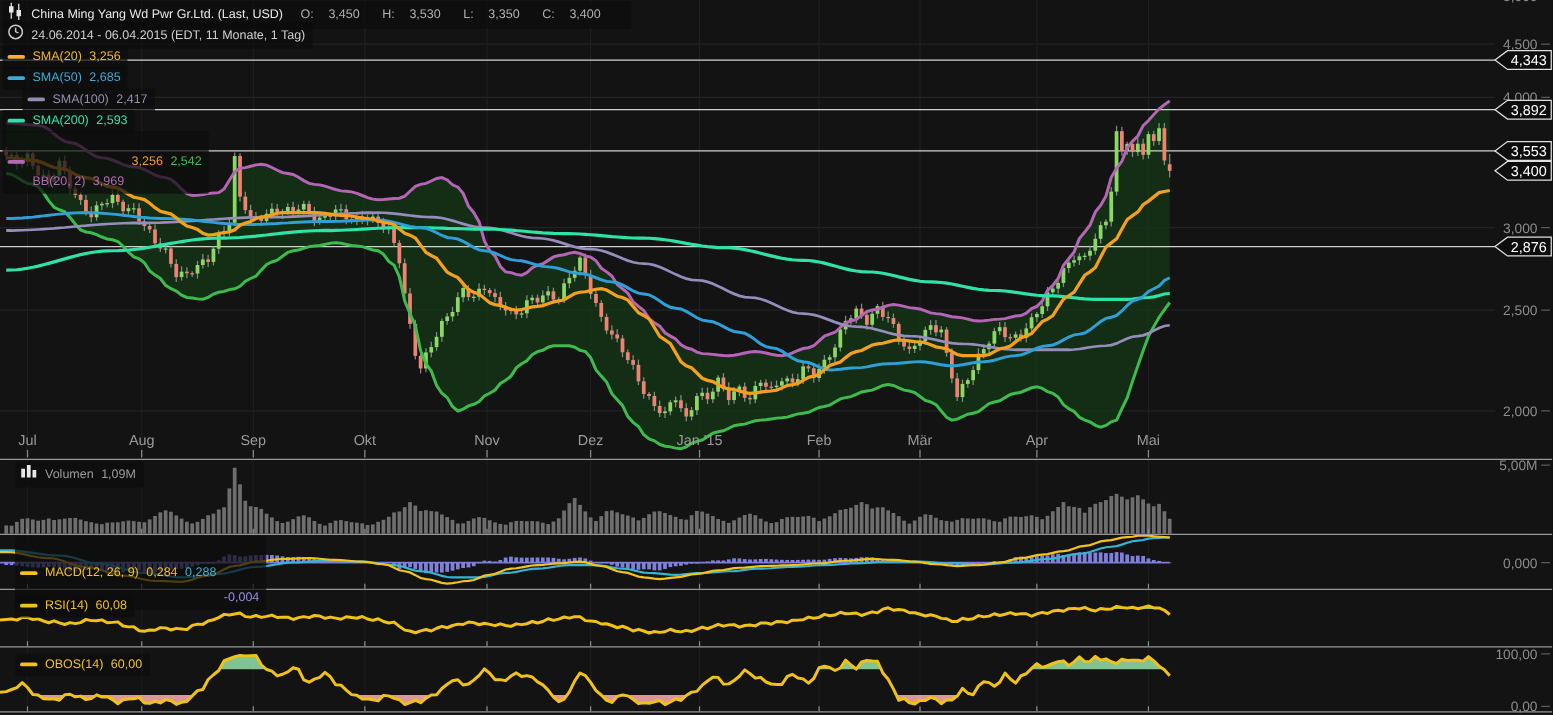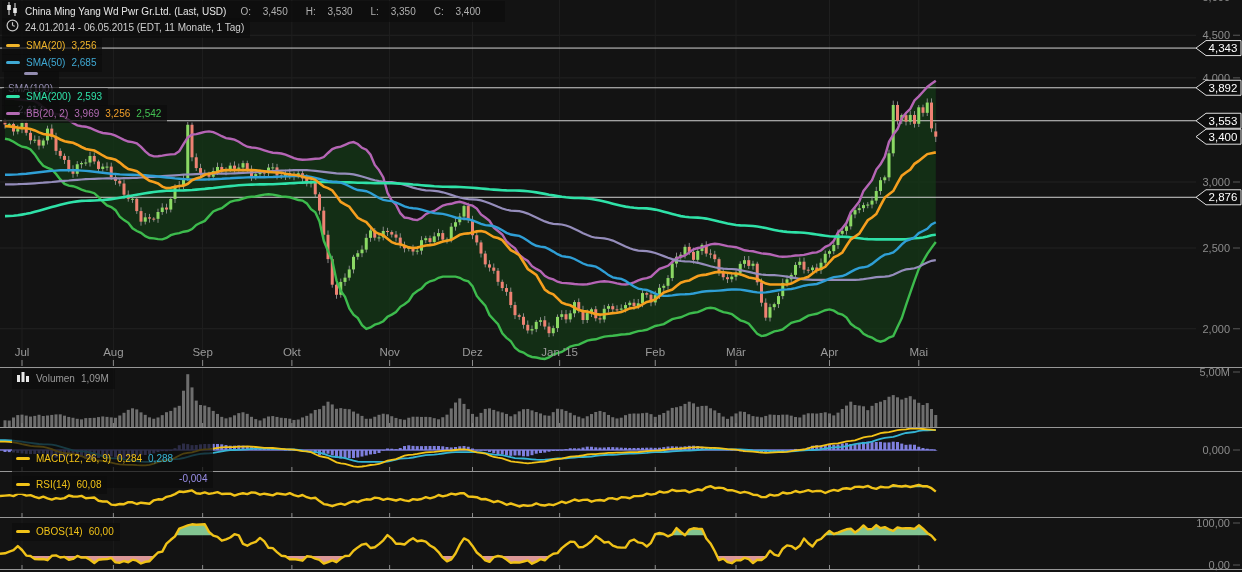--- a/index.html
+++ b/index.html
@@ -11,21 +11,21 @@
       white-space:nowrap;line-height:15px;border-radius:1px;}
   .dash{display:inline-block;width:14px;height:3px;border-radius:2px;flex:0 0 auto;}
   .ttl{color:#e8e8e8;}
   .ohlc{color:#b0b0b0;margin-left:8px;}
   .ohlc span{margin-right:9px;}
   .date{color:#cfcfcf;}
   .c-sma20{color:#f0b42a;} .b-sma20{background:#f0b42a;}
   .c-sma50{color:#3fa9d4;} .b-sma50{background:#3fa9d4;}
   .c-sma100{color:#938cb0;} .b-sma100{background:#938cb0;}
   .c-sma200{color:#2fe2a8;} .b-sma200{background:#2fe2a8;}
-  .c-bb{color:#b36ab3;} .b-bb{background:#b36ab3;}
+  .c-bb{color:#b36ab3;margin-top:32px;} .b-bb{background:#b36ab3;}
   .c-bbmid{color:#ef9e2a;} .c-bblow{color:#43c153;}
   .c-vol{color:#9a9a9a;}
   .c-macd{color:#f3c317;} .b-macd{background:#f3c317;}
   .c-sig{color:#35b4d4;} .c-hist{color:#9a8fe8;margin-top:41px;}
   .c-osc{color:#f0c218;} .b-osc{background:#f0c218;}
   svg text{font-family:"Liberation Sans",sans-serif;}
 </style>
 </head>
 <body>
 
@@ -1172,34 +1172,34 @@
     </span>
   </div>
   <div class="ov" style="left:2px;top:18px;">
     <span>
       <svg width="13" height="13" viewBox="0 0 13 13">
         <circle cx="6.5" cy="6.5" r="5.4" fill="none" stroke="#c8c8c8" stroke-width="1.2"></circle>
         <line x1="6.5" y1="6.5" x2="6.5" y2="3.2" stroke="#c8c8c8" stroke-width="1.2"></line>
         <line x1="6.5" y1="6.5" x2="8.8" y2="7.3" stroke="#c8c8c8" stroke-width="1.2"></line>
       </svg>
     </span>
-    <span class="date">24.01.2014 - 06.05.2015 (EDT, 11 Monate, 1 Tag)</span>
+    <span class="date">24.06.2014 - 06.04.2015 (EDT, 11 Monate, 1 Tag)</span>
   </div>
 
   <div class="ov" style="left:2px;top:37px;text-align:center;">
     <span class="dash b-sma20"></span>
     <span class="c-sma20">SMA(20)</span>
     <span class="c-sma20">3,256</span>
   </div>
   <div class="ov" style="left:2px;top:54px;">
     <span class="dash b-sma50"></span>
     <span class="c-sma50">SMA(50)</span>
     <span class="c-sma50">2,685</span>
   </div>
-  <div class="ov" style="left:4px;top:71px;flex-direction:column;">
+  <div class="ov" style="left:18px;top:71px;">
     <span class="dash b-sma100"></span>
     <span class="c-sma100">SMA(100)</span>
     <span class="c-sma100">2,417</span>
   </div>
   <div class="ov" style="left:2px;top:88px;">
     <span class="dash b-sma200"></span>
     <span class="c-sma200">SMA(200)</span>
     <span class="c-sma200">2,593</span>
   </div>
   <div class="ov" style="left:2px;top:105px;">

